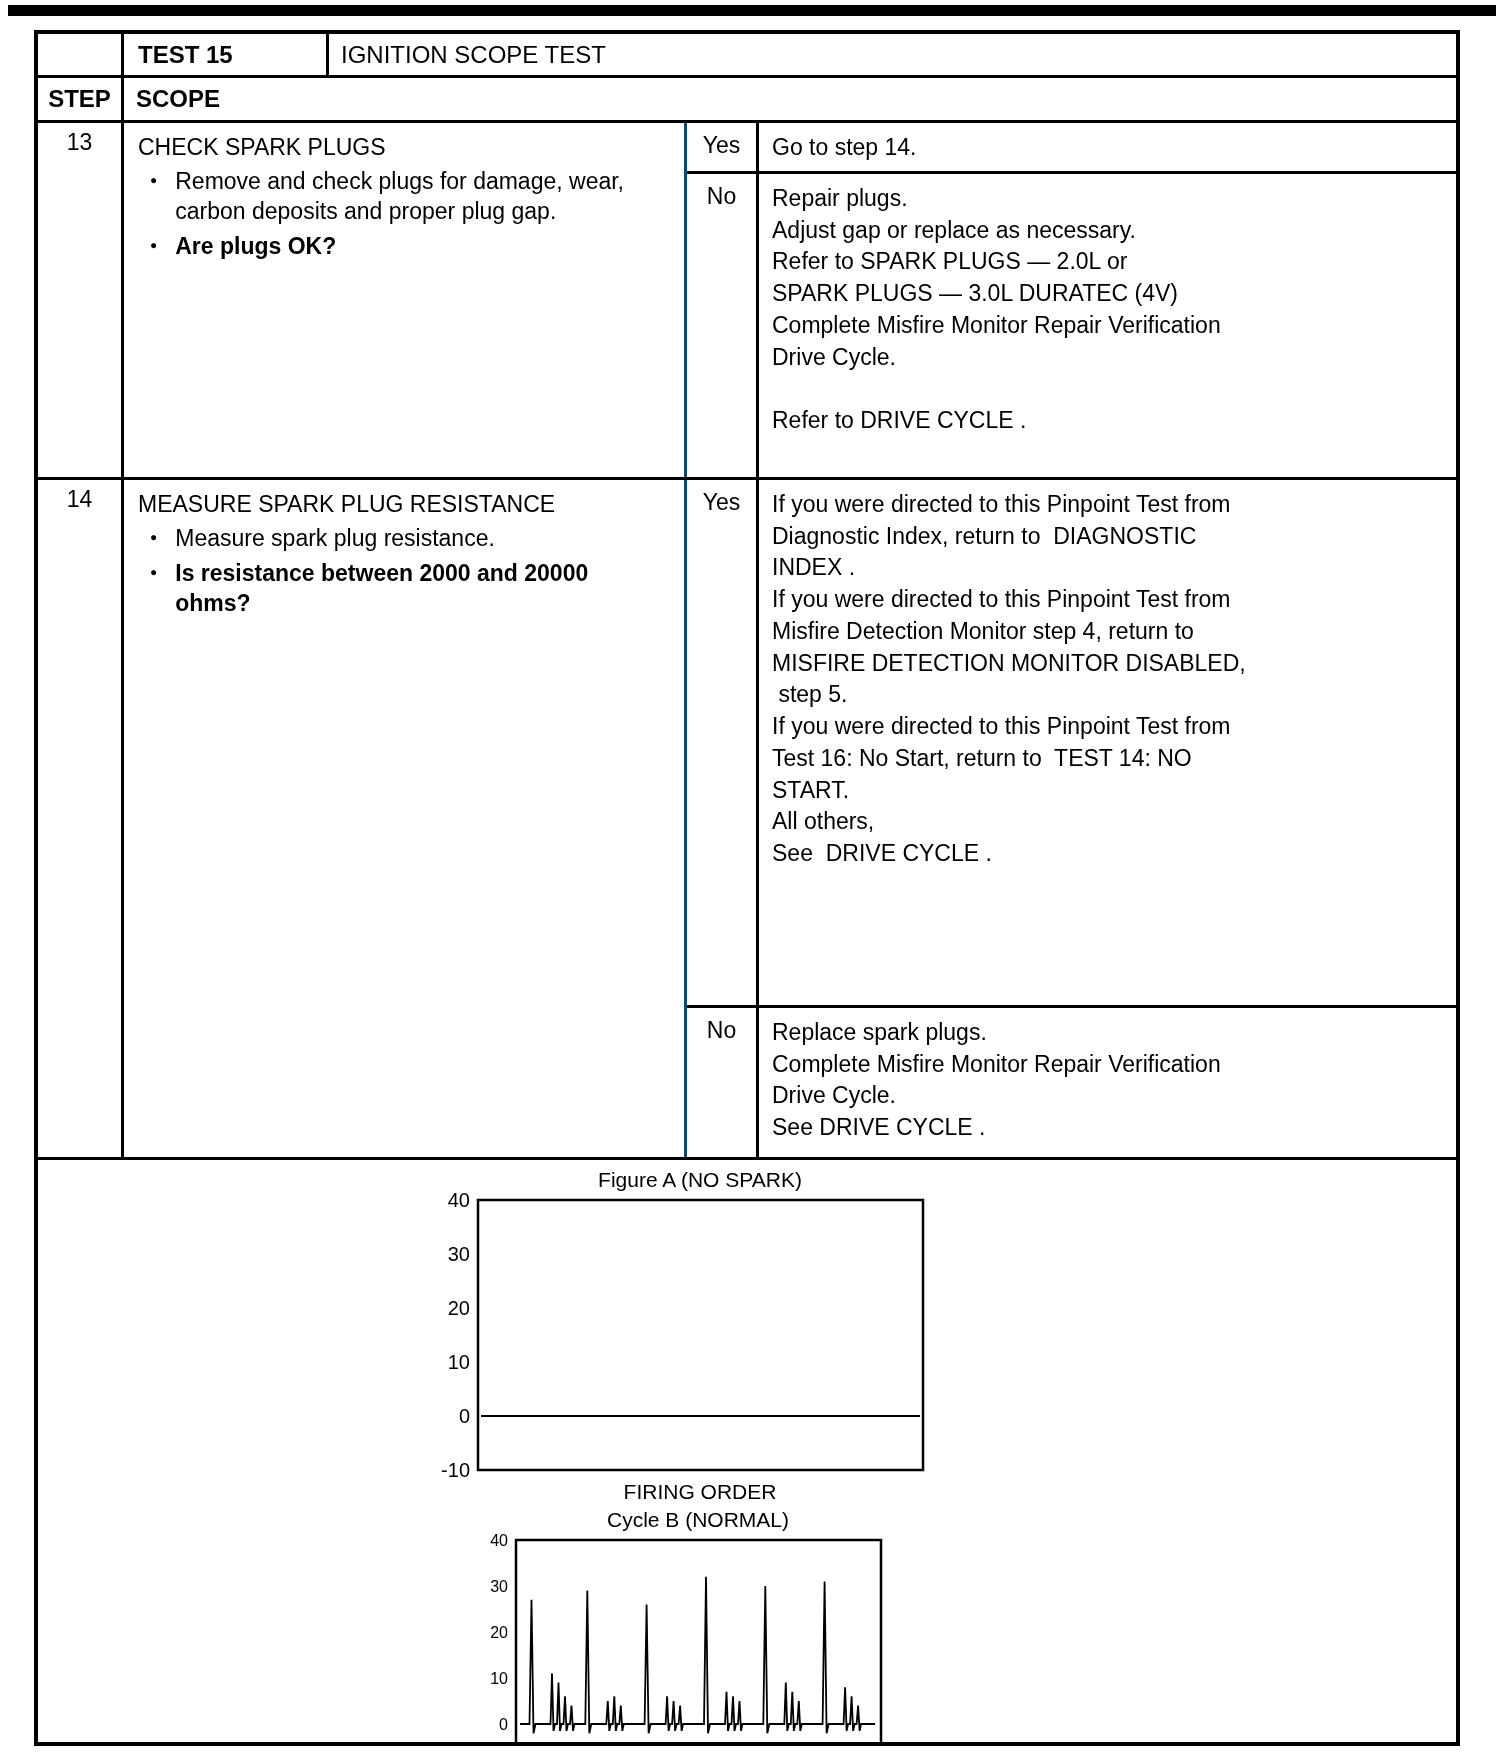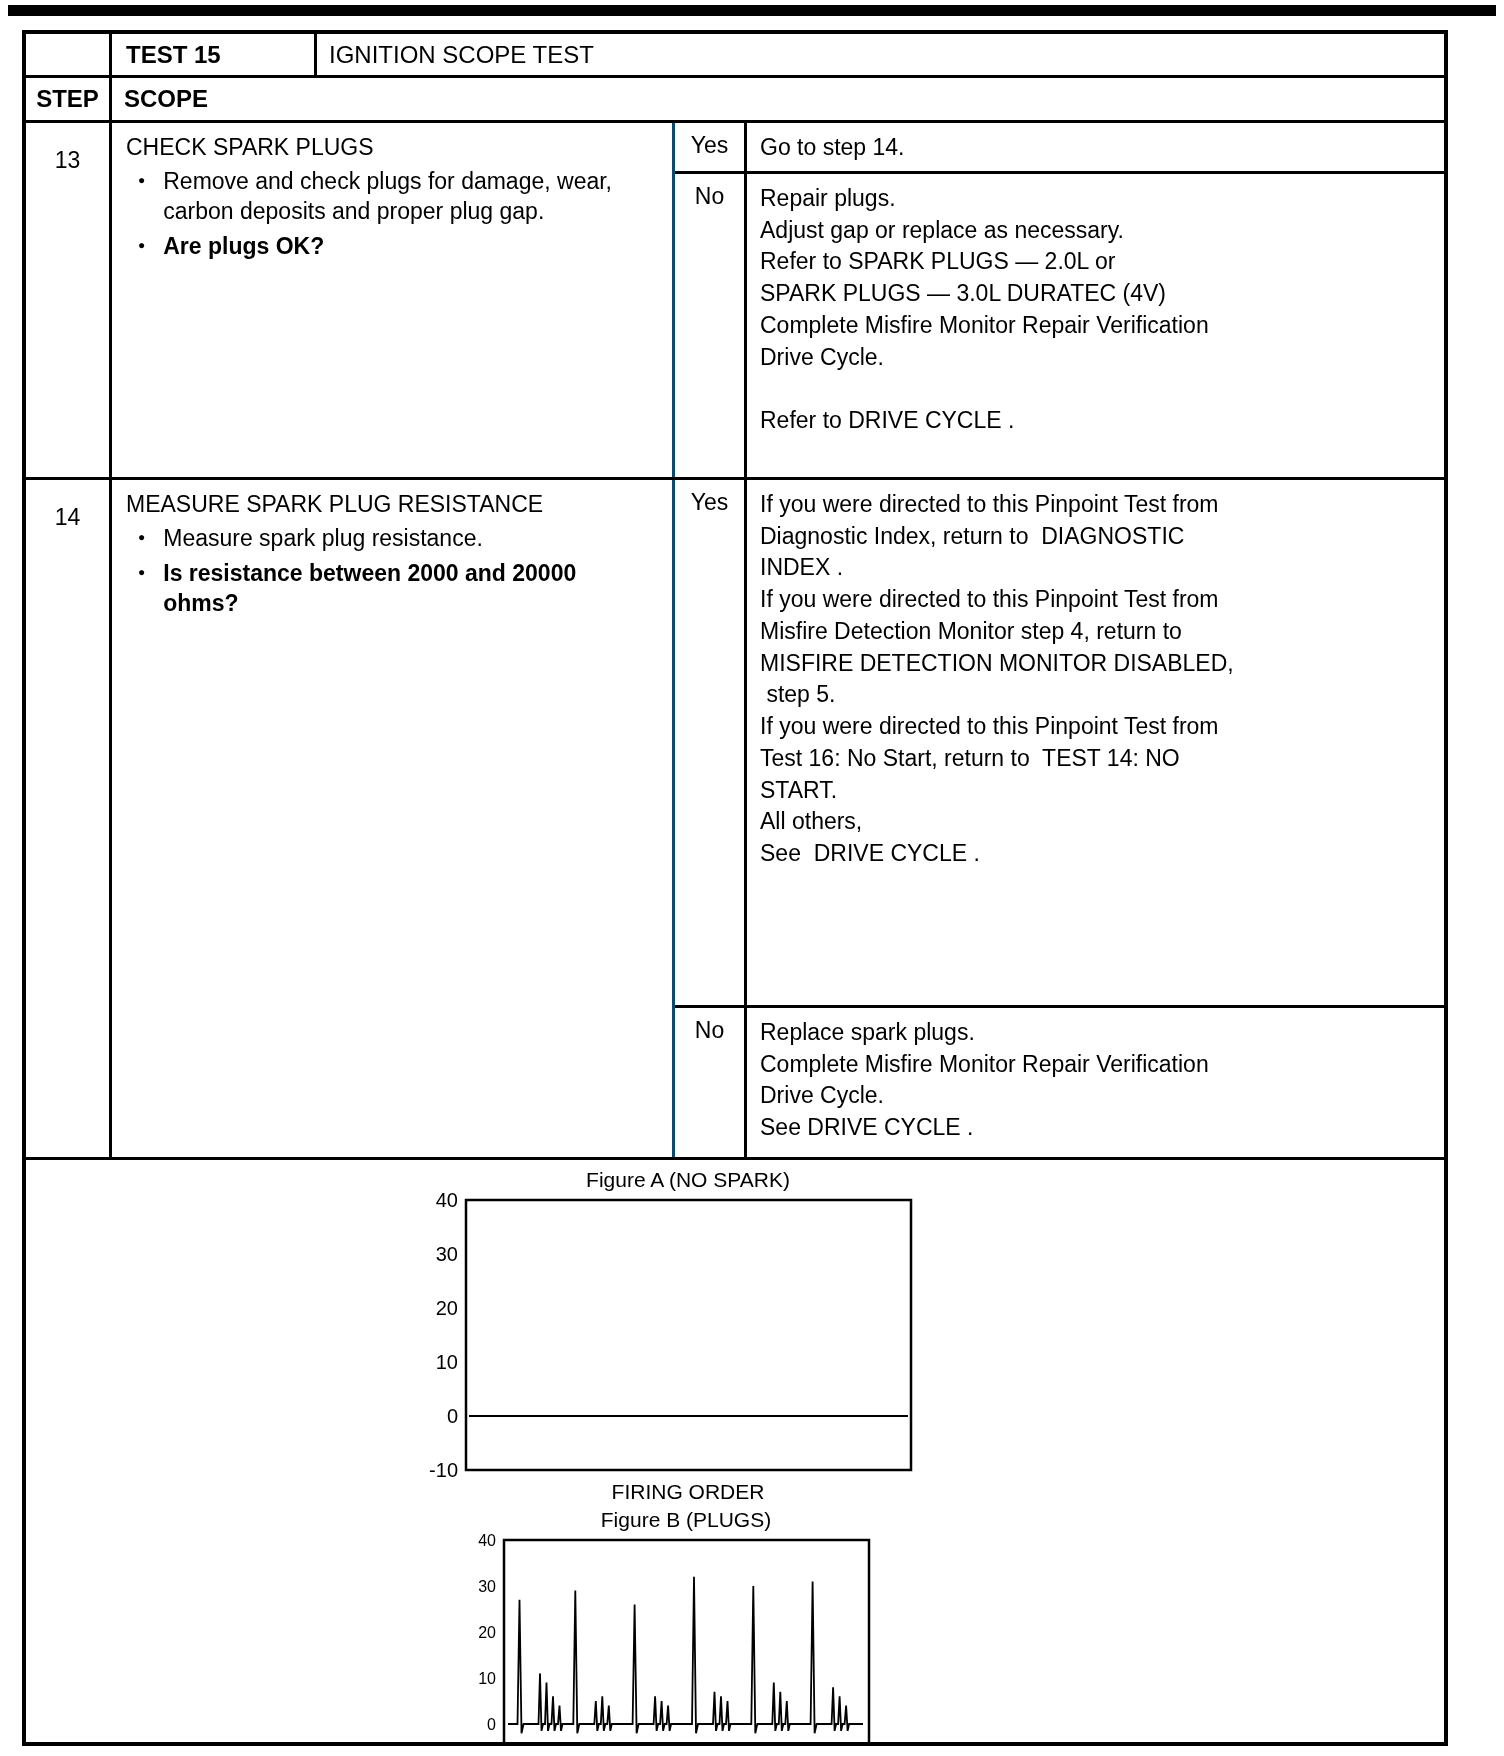--- a/index.html
+++ b/index.html
@@ -1,37 +1,37 @@
 <!DOCTYPE html>
 <html><head>
 <meta charset="utf-8">
 <style>
   * { margin:0; padding:0; box-sizing:border-box; }
   html,body { background:#fff; }
   body { font-family:"Liberation Sans", sans-serif; color:#000; }
   .page { position:relative; width:1504px; height:1756px; background:#fff; overflow:hidden; }
   .top-bar { position:absolute; top:5px; left:8px; width:1488px; height:11px; background:#000; }
-  .table { position:absolute; top:30px; left:22px; width:1426px; height:1716px; border:4px solid #000;
+  .table { position:absolute; top:30px; left:34px; width:1426px; height:1716px; border:4px solid #000;
            display:flex; flex-direction:column; }
 
   
   .hrow1 { display:flex; height:44px; border-bottom:3px solid #000; }
   .hrow1 .c-blank { width:86px; border-right:3px solid #000; }
   .hrow1 .c-testid { width:205px; border-right:3px solid #000; display:flex; align-items:center;
                      padding-left:14px; font-weight:bold; font-size:24px; }
   .hrow1 .c-title { flex:1; display:flex; align-items:center; padding-left:12px; font-weight:normal; font-size:24px; }
 
   .hrow2 { display:flex; height:45px; border-bottom:3px solid #000; font-weight:bold; font-size:24px; }
   .hrow2 .c-step { width:86px; border-right:3px solid #000; display:flex; align-items:center; justify-content:center; }
   .hrow2 .c-insp { width:636px; border-right:3px solid #000; display:flex; align-items:center; padding-left:12px; }
   .hrow2 .c-action { flex:1; display:flex; align-items:center; padding-left:12px; }
 
   
   .step-row { display:flex; border-bottom:3px solid #000; }
-  .step-row .c-num { width:86px; border-right:3px solid #000; text-align:center; font-size:23px; padding-top:24px; }
+  .step-row .c-num { width:86px; border-right:3px solid #000; text-align:center; font-size:23px; padding-top:6px; }
   .step-row .c-insp { width:563px; border-right:3px solid #0c4a6e; padding:9px 16px 8px 14px; font-size:23px; line-height:1.32; }
   .step-row .c-results { flex:1; display:flex; flex-direction:column; }
   .result { display:flex; }
   .result + .result { border-top:3px solid #000; }
   .result .verdict { width:72px; border-right:3px solid #000; text-align:center; padding-top:9px; font-size:23px; flex:none; }
   .result .action { flex:1; padding:9px 10px 8px 13px; font-size:23px; line-height:1.38; white-space:pre-wrap; }
 
   #step13 { height:357px; }
   #step13 .result-yes { height:48px; }
   #step13 .result-no  { flex:1; }
@@ -158,21 +158,21 @@
             <text x="44" y="69.2" text-anchor="end" font-size="20">30</text>
             <text x="44" y="123.2" text-anchor="end" font-size="20">20</text>
             <text x="44" y="177.2" text-anchor="end" font-size="20">10</text>
             <text x="44" y="231.2" text-anchor="end" font-size="20">0</text>
             <text x="44" y="285.2" text-anchor="end" font-size="20">-10</text>
             <path d="M 55 224.0 L 494 224.0" fill="none" stroke="#000" stroke-width="1.8"></path>
           </svg>
         <div class="fig-xlabel" id="figA-xlabel">FIRING ORDER</div>
       </div>
       <div class="figure" id="figureB">
-        <div class="fig-title" id="figB-title">Figure B (PLUGS)</div>
+        <div class="fig-title" id="figB-title">Cycle B (NORMAL)</div>
         <svg id="figB" width="419" height="248">
             <rect x="48" y="8" width="365" height="230" fill="none" stroke="#000" stroke-width="2.5"></rect>
             <text x="40" y="13.76" text-anchor="end" font-size="16">40</text>
             <text x="40" y="59.76" text-anchor="end" font-size="16">30</text>
             <text x="40" y="105.76" text-anchor="end" font-size="16">20</text>
             <text x="40" y="151.76" text-anchor="end" font-size="16">10</text>
             <text x="40" y="197.76" text-anchor="end" font-size="16">0</text>
             <text x="40" y="243.76" text-anchor="end" font-size="16">10</text>
             <path d="M 52.0 192.0 L 61.5 192.0 L 63.5 67.8 L 65.5 201.2 L 67.5 192.0 L 82.5 192.0 L 84.0 141.4 L 85.5 198.9 L 87.0 192.0 L 89.0 192.0 L 90.5 150.6 L 92.0 198.9 L 93.5 192.0 L 95.5 192.0 L 97.0 164.4 L 98.5 198.9 L 100.0 192.0 L 102.0 192.0 L 103.5 173.6 L 105.0 198.9 L 106.5 192.0 L 117.3 192.0 L 119.3 58.6 L 121.3 201.2 L 123.3 192.0 L 138.3 192.0 L 139.8 169.0 L 141.3 198.9 L 142.8 192.0 L 144.8 192.0 L 146.3 164.4 L 147.8 198.9 L 149.3 192.0 L 151.3 192.0 L 152.8 173.6 L 154.3 198.9 L 155.8 192.0 L 176.6 192.0 L 178.6 72.4 L 180.6 201.2 L 182.6 192.0 L 197.6 192.0 L 199.1 164.4 L 200.6 198.9 L 202.1 192.0 L 204.1 192.0 L 205.6 169.0 L 207.1 198.9 L 208.6 192.0 L 210.6 192.0 L 212.1 173.6 L 213.6 198.9 L 215.1 192.0 L 236.0 192.0 L 238.0 44.8 L 240.0 201.2 L 242.0 192.0 L 257.0 192.0 L 258.5 159.8 L 260.0 198.9 L 261.5 192.0 L 263.5 192.0 L 265.0 164.4 L 266.5 198.9 L 268.0 192.0 L 270.0 192.0 L 271.5 169.0 L 273.0 198.9 L 274.5 192.0 L 295.3 192.0 L 297.3 54.0 L 299.3 201.2 L 301.3 192.0 L 316.3 192.0 L 317.8 150.6 L 319.3 198.9 L 320.8 192.0 L 322.8 192.0 L 324.3 159.8 L 325.8 198.9 L 327.3 192.0 L 329.3 192.0 L 330.8 169.0 L 332.3 198.9 L 333.8 192.0 L 354.6 192.0 L 356.6 49.4 L 358.6 201.2 L 360.6 192.0 L 375.6 192.0 L 377.1 155.2 L 378.6 198.9 L 380.1 192.0 L 382.1 192.0 L 383.6 164.4 L 385.1 198.9 L 386.6 192.0 L 388.6 192.0 L 390.1 173.6 L 391.6 198.9 L 393.1 192.0 L 407.0 192.0" fill="none" stroke="#000" stroke-width="1.8"></path>
           </svg>

